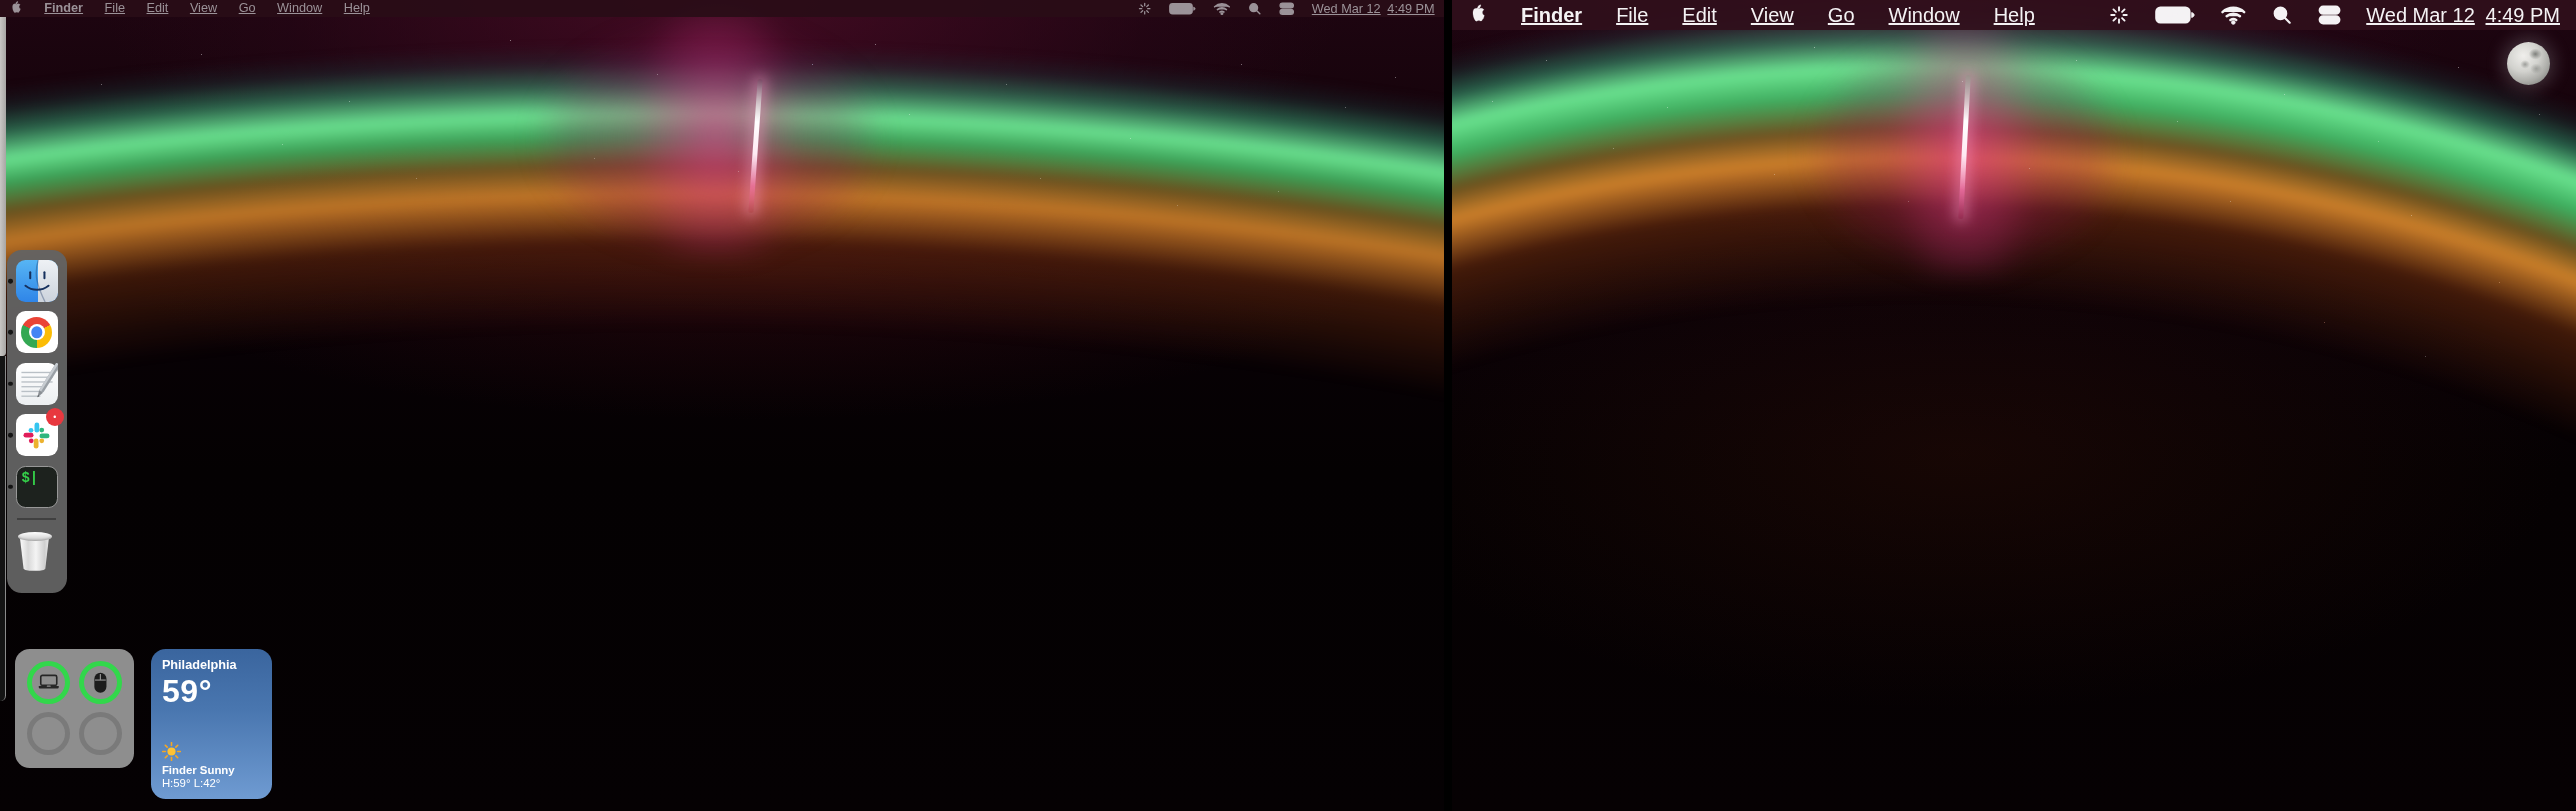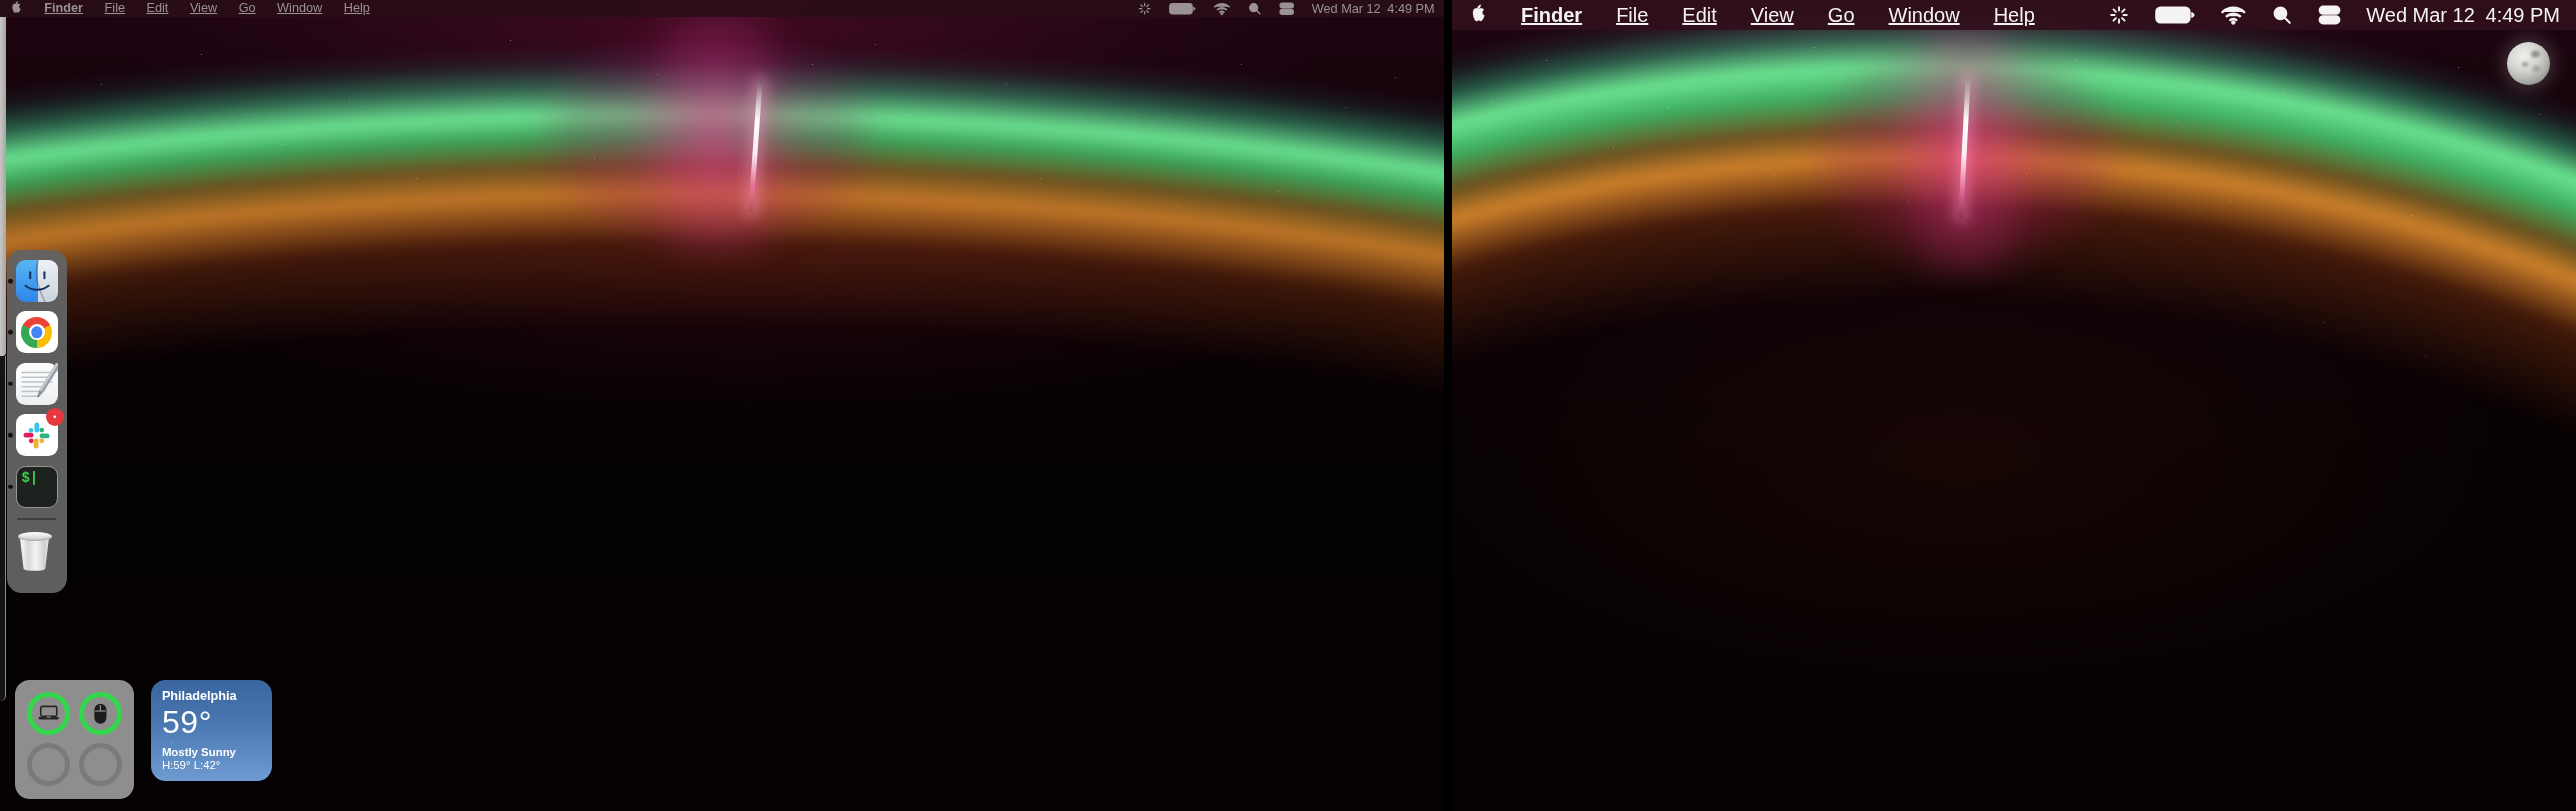--- a/index.html
+++ b/index.html
@@ -115,21 +115,21 @@
   #display-right .menubar { height:30px; background:rgba(48,15,27,.92); padding:0 16px;
      font-size:20px; color:#f4f2f4; }
   .menu-left { display:flex; align-items:center; }
   #display-left  .menu-left  { gap:21.5px; }
   #display-right .menu-left  { gap:34px; }
   .app-name { font-weight:bold; }
   .menu-item { white-space:nowrap;text-decoration:underline; }
   .menu-status { margin-left:auto; display:flex; align-items:center; }
   #display-left  .menu-status { gap:17.4px; }
   #display-right .menu-status { gap:25.5px; }
-  .clock { display:flex; }
+  .clock { display:flex;text-decoration:underline; }
   #display-left  .clock { gap:6.7px; }
   #display-right .clock { gap:10.7px; }
   .status-icon { display:flex; align-items:center; }
   #display-left  .status-icon svg { height:13.4px; }
   #display-right .status-icon svg { height:20px; }
   #display-left  .apple-logo svg { height:13.4px; }
   #display-right .apple-logo svg { height:19px; }
   #display-left  .menubar .glyph { fill:#9b9298; stroke:#9b9298; }
   #display-right .menubar .glyph { fill:#f4f2f4; stroke:#f4f2f4; }
 
@@ -180,25 +180,25 @@
 
   
   .widget-row { position:absolute; left:14.8px; bottom:13.4px; display:flex; gap:17.4px; z-index:6; }
   .widget { border-radius:14.8px; }
   .batteries-widget { width:119px; height:119px; background:#8e8e8e;
     display:grid; grid-template-columns:1fr 1fr; grid-template-rows:1fr 1fr;
     place-items:center; padding:8px; }
   .ring { width:43px; height:43px; border-radius:50%; border:5.4px solid #32d74b;
     display:flex; align-items:center; justify-content:center; }
   .ring.empty { border-color:#7a7a7a; }
-  .weather-widget { width:121px; height:101px; color:#fff; padding:9.4px 10.7px;
+  .weather-widget { width:121px; height:150px; color:#fff; padding:9.4px 10.7px;
     background:linear-gradient(180deg,#3a659e 0%,#4976af 40%,#6f9bd2 100%);
     display:flex; flex-direction:column; }
   .weather-city { font-size:12.7px; font-weight:bold; }
-  .weather-temp { font-size:32px; font-weight:normal; margin-top:1.3px; letter-spacing:0.7px; }
+  .weather-temp { font-size:32px; font-weight:bold; margin-top:1.3px; letter-spacing:0.7px; }
   .weather-spacer { flex:1; }
   .weather-cond { font-size:11.4px; font-weight:bold; margin-top:2.7px; }
   .weather-hilo { font-size:11.4px; margin-top:1.3px; }
 </style>
 </head>
 <body>
 
 <div class="display" id="display-left">
   <div class="sky"></div>
   <div class="arc"></div>
@@ -378,21 +378,21 @@
           <line x1="14" y1="1" x2="14" y2="5"></line>
             <line x1="14" y1="23" x2="14" y2="27"></line>
           <line x1="1" y1="14" x2="5" y2="14"></line>
             <line x1="23" y1="14" x2="27" y2="14"></line>
           <line x1="4.8" y1="4.8" x2="7.6" y2="7.6"></line>
             <line x1="20.4" y1="20.4" x2="23.2" y2="23.2"></line>
           <line x1="23.2" y1="4.8" x2="20.4" y2="7.6"></line>
             <line x1="7.6" y1="20.4" x2="4.8" y2="23.2"></line>
         </g>
       </svg>
-      <div class="weather-cond">Mostly Sunny</div>
+      <div class="weather-cond">Finder Sunny</div>
       <div class="weather-hilo">H:59° L:42°</div>
     </div>
   </div>
 </div>
 
 <div class="display" id="display-right">
   <div class="sky"></div>
   <div class="arc"></div>
   <div class="pink-glow"></div>
   <div class="beam"></div>

